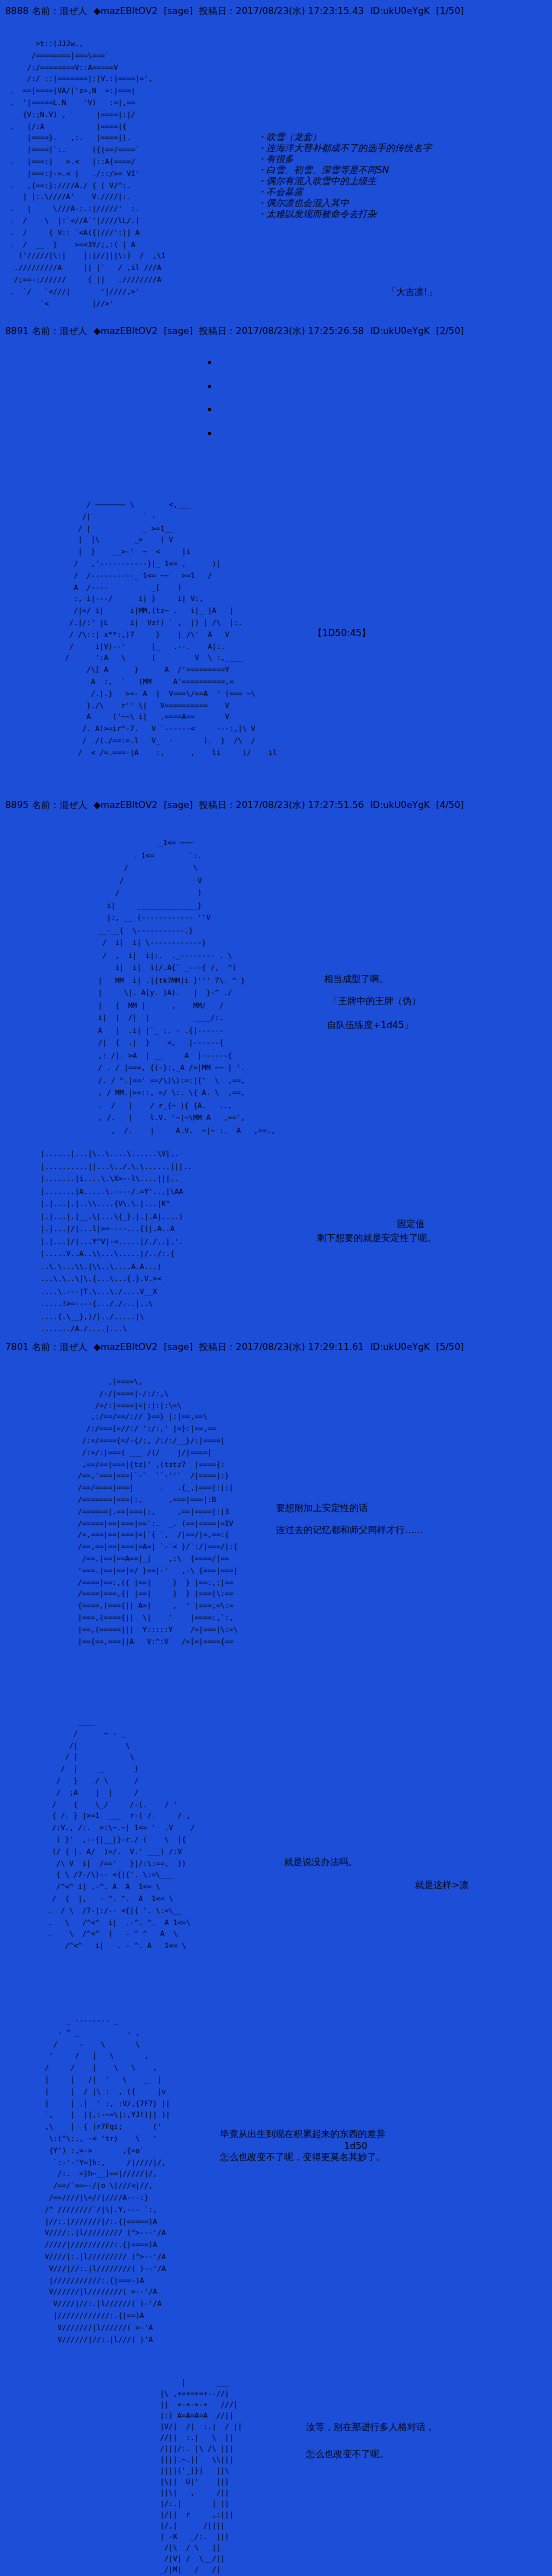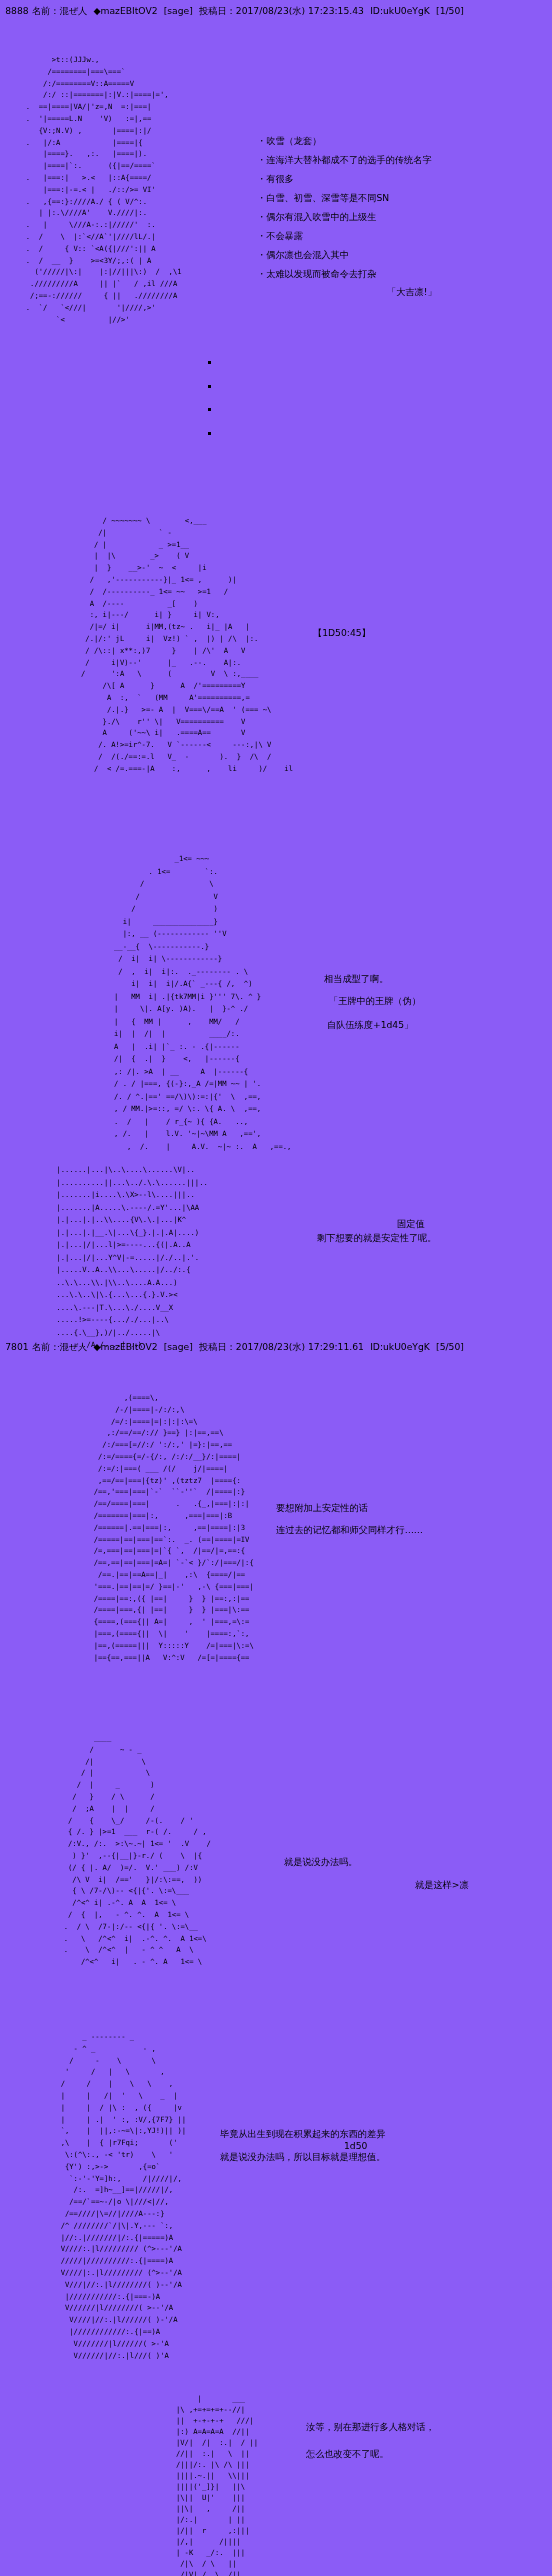--- a/index.html
+++ b/index.html
@@ -1,25 +1,25 @@
 <!DOCTYPE html>
 <html style="font-size:10.5px"><head>
 <meta charset="utf-8">
 <style>
   html,body{margin:0;padding:0;background:#ffffff;}
-  .page{position:relative;width:552px;height:2576px;background:#8b5cf6;color:#000000;overflow:hidden;
+  .page{position:relative;width:552px;height:2576px;background:#1d4ed8;color:#000000;overflow:hidden;
         font-family:"DejaVu Sans",sans-serif;}
   .post-header{position:absolute;left:5.2px;font-size:9.2px;line-height:13px;white-space:nowrap;color:#000;}
   .post-header span{margin-right:3.3px;}
   .post-header .nolab{margin-right:0;}
-  .aa{position:absolute;margin:16px;font-family:"DejaVu Sans Mono",monospace;font-size:7.2px;color:#000;
+  .aa{position:absolute;margin:0;font-family:"DejaVu Sans Mono",monospace;font-size:7.2px;color:#000;
       white-space:pre;letter-spacing:0;}
   .ann{position:absolute;font-size:9.2px;line-height:12.5px;white-space:pre;color:#000;
        font-family:"DejaVu Sans",sans-serif;}
-  .ann-list{line-height:19px;}
+  .ann-list{line-height:11px;font-style:italic;}
   .dot{position:absolute;width:2.6px;height:2.6px;background:#000;}
 </style>
 </head>
 <body>
 
 <div class="page">
 
   <div class="post-header" style="top:3.9px">
     <span>8888</span><span class="nolab">名前：</span><span>混ぜ人</span>
     <span>◆mazEBItOV2</span>
@@ -54,20 +54,28 @@
   <div class="ann ann-list" style="left:257px;top:131px">・吹雪（龙套）
 ・连海洋大替补都成不了的选手的传统名字
 ・有很多
 ・白雪、初雪、深雪等是不同SN
 ・偶尔有混入吹雪中的上级生
 ・不会暴露
 ・偶尔凛也会混入其中
 ・太难以发现而被命令去打杂</div>
   <div class="ann" style="left:387px;top:286px">「大吉凛!」</div>
 
+  <div class="post-header" style="top:324px">
+    <span>8891</span><span class="nolab">名前：</span><span>混ぜ人</span>
+    <span>◆mazEBItOV2</span>
+    <span>[sage]</span>
+    <span class="nolab">投稿日：</span><span>2017/08/23(水) 17:25:26.58</span>
+    <span>ID:ukU0eYgK</span>
+    <span>[2/50]</span>
+  </div>
   <div class="dot" style="left:208px;top:361px"></div>
   <div class="dot" style="left:208px;top:385px"></div>
   <div class="dot" style="left:208px;top:408px"></div>
   <div class="dot" style="left:208px;top:432px"></div>
   <pre class="aa" style="left:52px;top:499px;line-height:11.8px">        / ~~~~~~~ \        &lt;,___
        /|            ` -
       / |            _ &gt;=1__
       |  |\        _&gt;    ( V
       |  }    __&gt;-'  ~  &lt;     |i
      /   ,'-----------}|_ 1&lt;= ,      )|
@@ -82,20 +90,28 @@
         /\[ A      }      A  /'=========Y
          A  :,  `   (MM     A'==========,=
          /.|.}   &gt;=- A  |  V===\/==A  ' (=== ~\
         }./\    r'' \|   V==========    V
         A     ('~~\ i|   .====A==       V
        /. A!&gt;=ir^-7.   V `------&lt;     ---:,|\ V
        /  /(./==:=.l   V_  -       ).  }  /\  /
       /  &lt; /=.===-|A    :,      ,    li     )/    il</pre>
   <div class="ann" style="left:313px;top:627px">【1D50:45】</div>
 
+  <div class="post-header" style="top:798px">
+    <span>8895</span><span class="nolab">名前：</span><span>混ぜ人</span>
+    <span>◆mazEBItOV2</span>
+    <span>[sage]</span>
+    <span class="nolab">投稿日：</span><span>2017/08/23(水) 17:27:51.56</span>
+    <span>ID:ukU0eYgK</span>
+    <span>[4/50]</span>
+  </div>
   <pre class="aa" style="left:85px;top:837px;line-height:12.5px">                 _1&lt;= ~~~
            . 1&lt;=        `:.
          /               \
         /                 V
        /                  )
      i|     ______________}
      |:, __ (------------ ''V
    __-__{  \-----------.}
     /  i|  i| \------------}
     /  ,  i|  i|:.  ._-------- . \
@@ -213,21 +229,21 @@
      V////|:.|l///////// (^&gt;--'/A
       V///|//:.|l////////( )--'/A
       |///////////:.{|===-)A
       V//////|l////////( &gt;--'/A
        V////|//:.|l//////( )-'/A
        |////////////:.{|==)A
         V///////|l//////( &gt;-'A
         V//////|//:.|l///( )'A</pre>
   <div class="ann" style="left:220px;top:2128px">毕竟从出生到现在积累起来的东西的差异</div>
   <div class="ann" style="left:344px;top:2140px">1d50</div>
-  <div class="ann" style="left:220px;top:2151px">就是说没办法吗，所以目标就是理想值。</div>
+  <div class="ann" style="left:220px;top:2151px">怎么也改变不了呢，变得更莫名其妙了。</div>
   <pre class="aa" style="left:134px;top:2377px;line-height:11px">           |       ___
       |\ ,+=+=+=+--//|
       ||  +-+-+-+   ///|
       |:) A=A=A=A  //||
       |V/|  /|  :.|  / ||
       //||  :.|   \  ||
       /|||/:. |\ /\ |||
       ||||.~.||   \\|||
       ||||('_]}|   ||\
       |\||  U|'    |||

